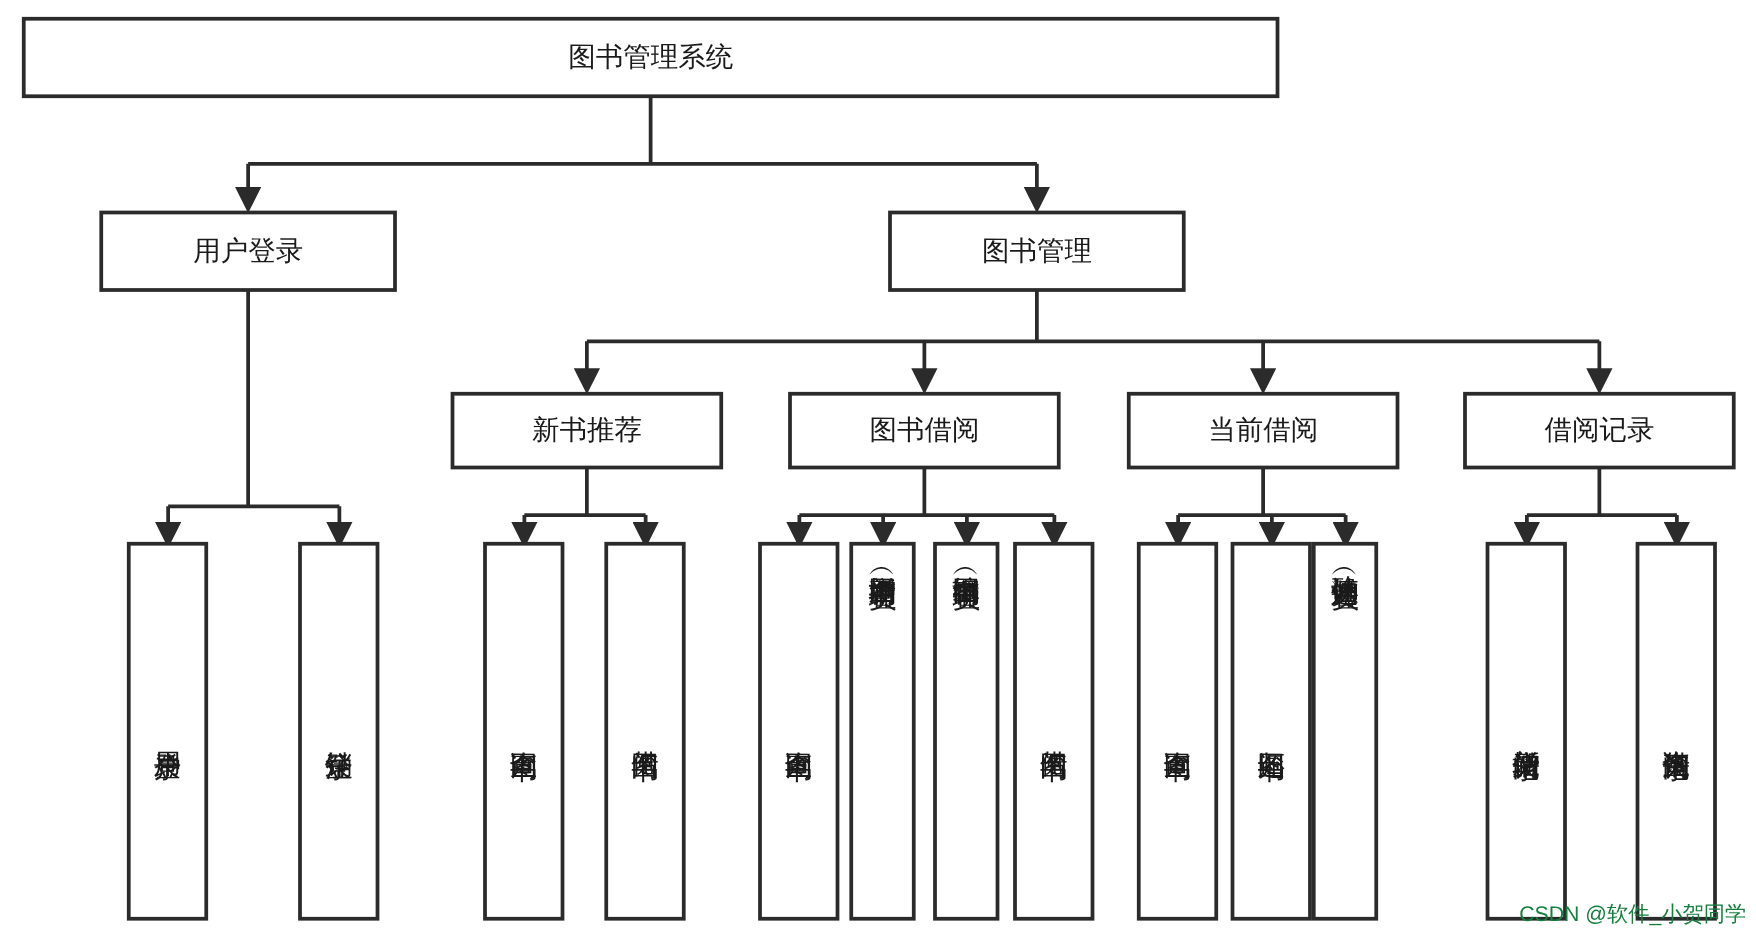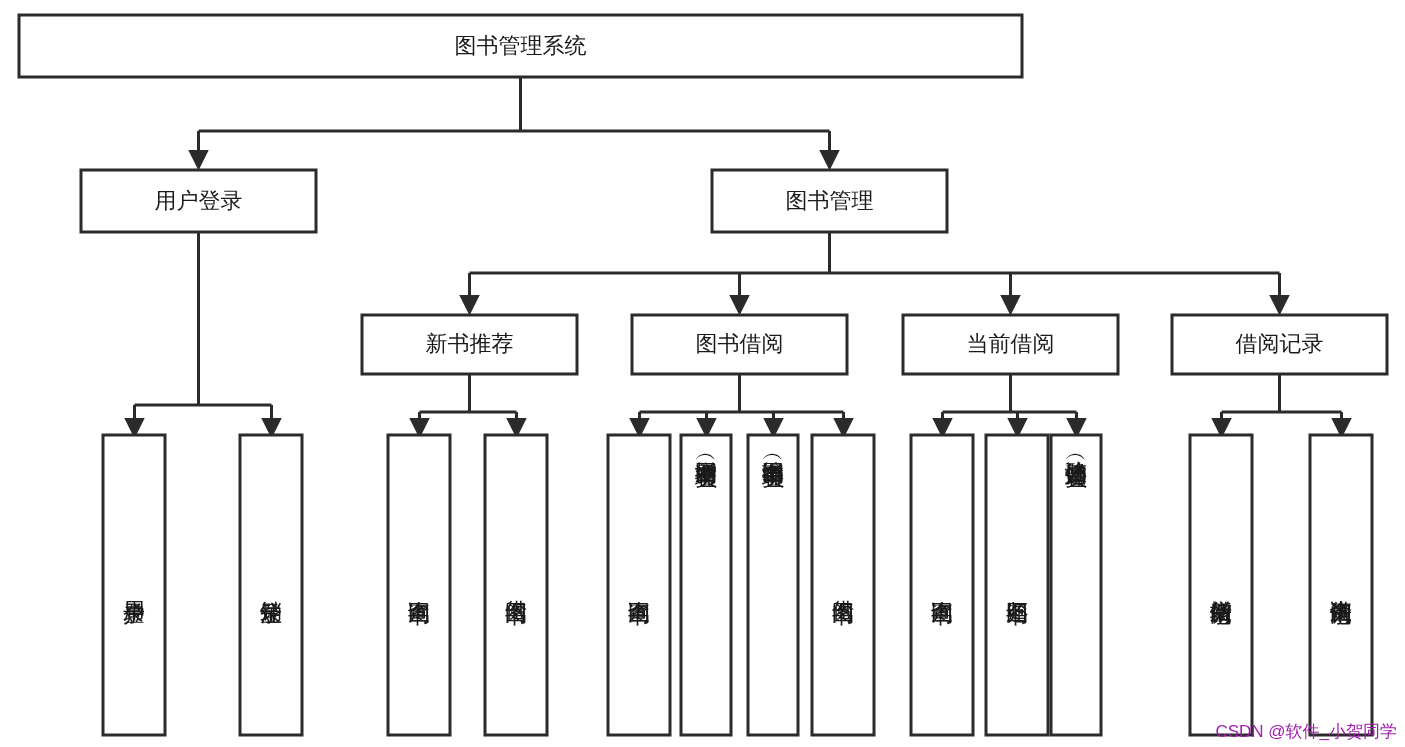--- a/index.html
+++ b/index.html
@@ -63,21 +63,21 @@
     line-height: 1.18;
     letter-spacing: 1px;
     white-space: nowrap;
   }
   #watermark {
     position: absolute;
     right: 8px;
     bottom: 4px;
     font-family: "Liberation Sans", "DejaVu Sans", sans-serif;
     font-size: 17px;
-    color: #a21caf;
+    color: #15803d;
     white-space: nowrap;
   }
 </style>
 </head>
 <body>
 
 <div id="diagram-root">
 
   <svg id="tree-svg" viewBox="0 0 1405 747">
     <defs>

